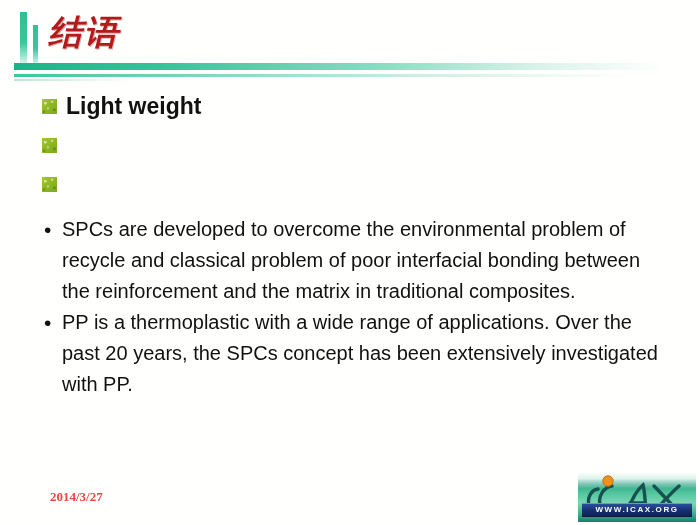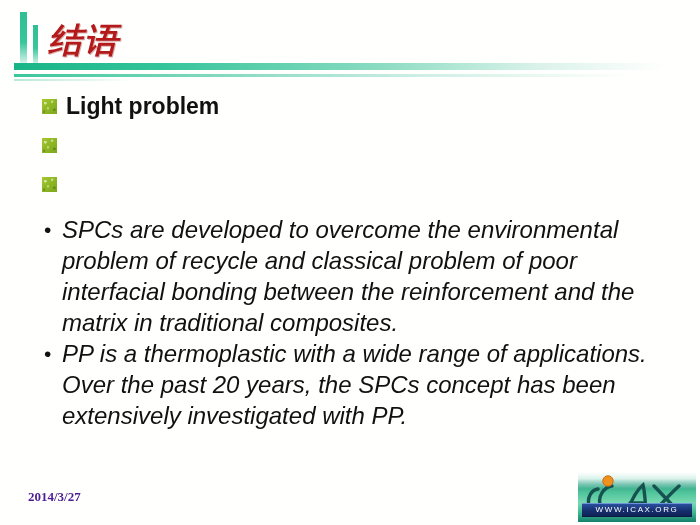--- a/index.html
+++ b/index.html
@@ -67,21 +67,20 @@
     top: 11px;
     font-family: "Liberation Serif", serif;
     font-size: 34px;
     font-weight: bold;
     font-style: italic;
     color: #b51a1a;
     letter-spacing: 2px;
     line-height: 44px;
     white-space: nowrap;
     text-shadow: 1px 1px 0 rgba(140,20,20,0.35);
-    margin-top: 8px;
   }
 
   
   .head-list {
     position: absolute;
     left: 42px;
     top: 92px;
     width: 620px;
   }
   .head-item {
@@ -128,36 +127,35 @@
     flex: 0 0 auto;
     width: 22px;
     font-size: 21px;
     line-height: 31px;
     color: #111111;
     text-align: left;
     padding-left: 4px;
     box-sizing: border-box;
   }
   .body-text {
-    font-size: 24px;
+    font-size: 20px;
     line-height: 31px;
     color: #111111;
     text-align: left;
-    font-style: italic;
   }
 
   
   .footer-date {
     position: absolute;
-    left: 28px;
+    left: 50px;
     top: 489px;
     font-family: "Liberation Serif", serif;
     font-size: 13px;
     font-weight: bold;
-    color: #4c1d95;
+    color: #ef4444;
   }
 
   .logo {
     position: absolute;
     left: 578px;
     top: 472px;
     width: 118px;
     height: 50px;
   }
   .logo-bg {
@@ -178,21 +176,21 @@
     position: absolute;
     left: 4px;
     right: 4px;
     bottom: 5px;
     height: 12px;
     background: linear-gradient(to bottom, #2a4f9e 0%, #16306e 55%, #0e2257 100%);
     border-top: 1px solid #6f93d8;
     border-bottom: 1px solid #0a1a40;
     color: #ffffff;
     font-size: 8px;
-    font-weight: normal;
+    font-weight: bold;
     letter-spacing: 1.6px;
     text-align: center;
     line-height: 12px;
   }
 </style>
 </head>
 <body>
 
 <div class="slide">
 
@@ -202,21 +200,21 @@
     <div class="hline hline-1"></div>
     <div class="hline hline-2"></div>
     <div class="hline hline-3"></div>
   </div>
 
   <div class="slide-title">结语</div>
 
   <div class="head-list">
     <div class="head-item">
       <span class="sq-bullet"></span>
-      <span class="head-text">Light problem</span>
+      <span class="head-text">Light weight</span>
     </div>
     <div class="head-item">
       <span class="sq-bullet"></span>
     </div>
     <div class="head-item">
       <span class="sq-bullet"></span>
     </div>
   </div>
 
   <div class="body-list">

